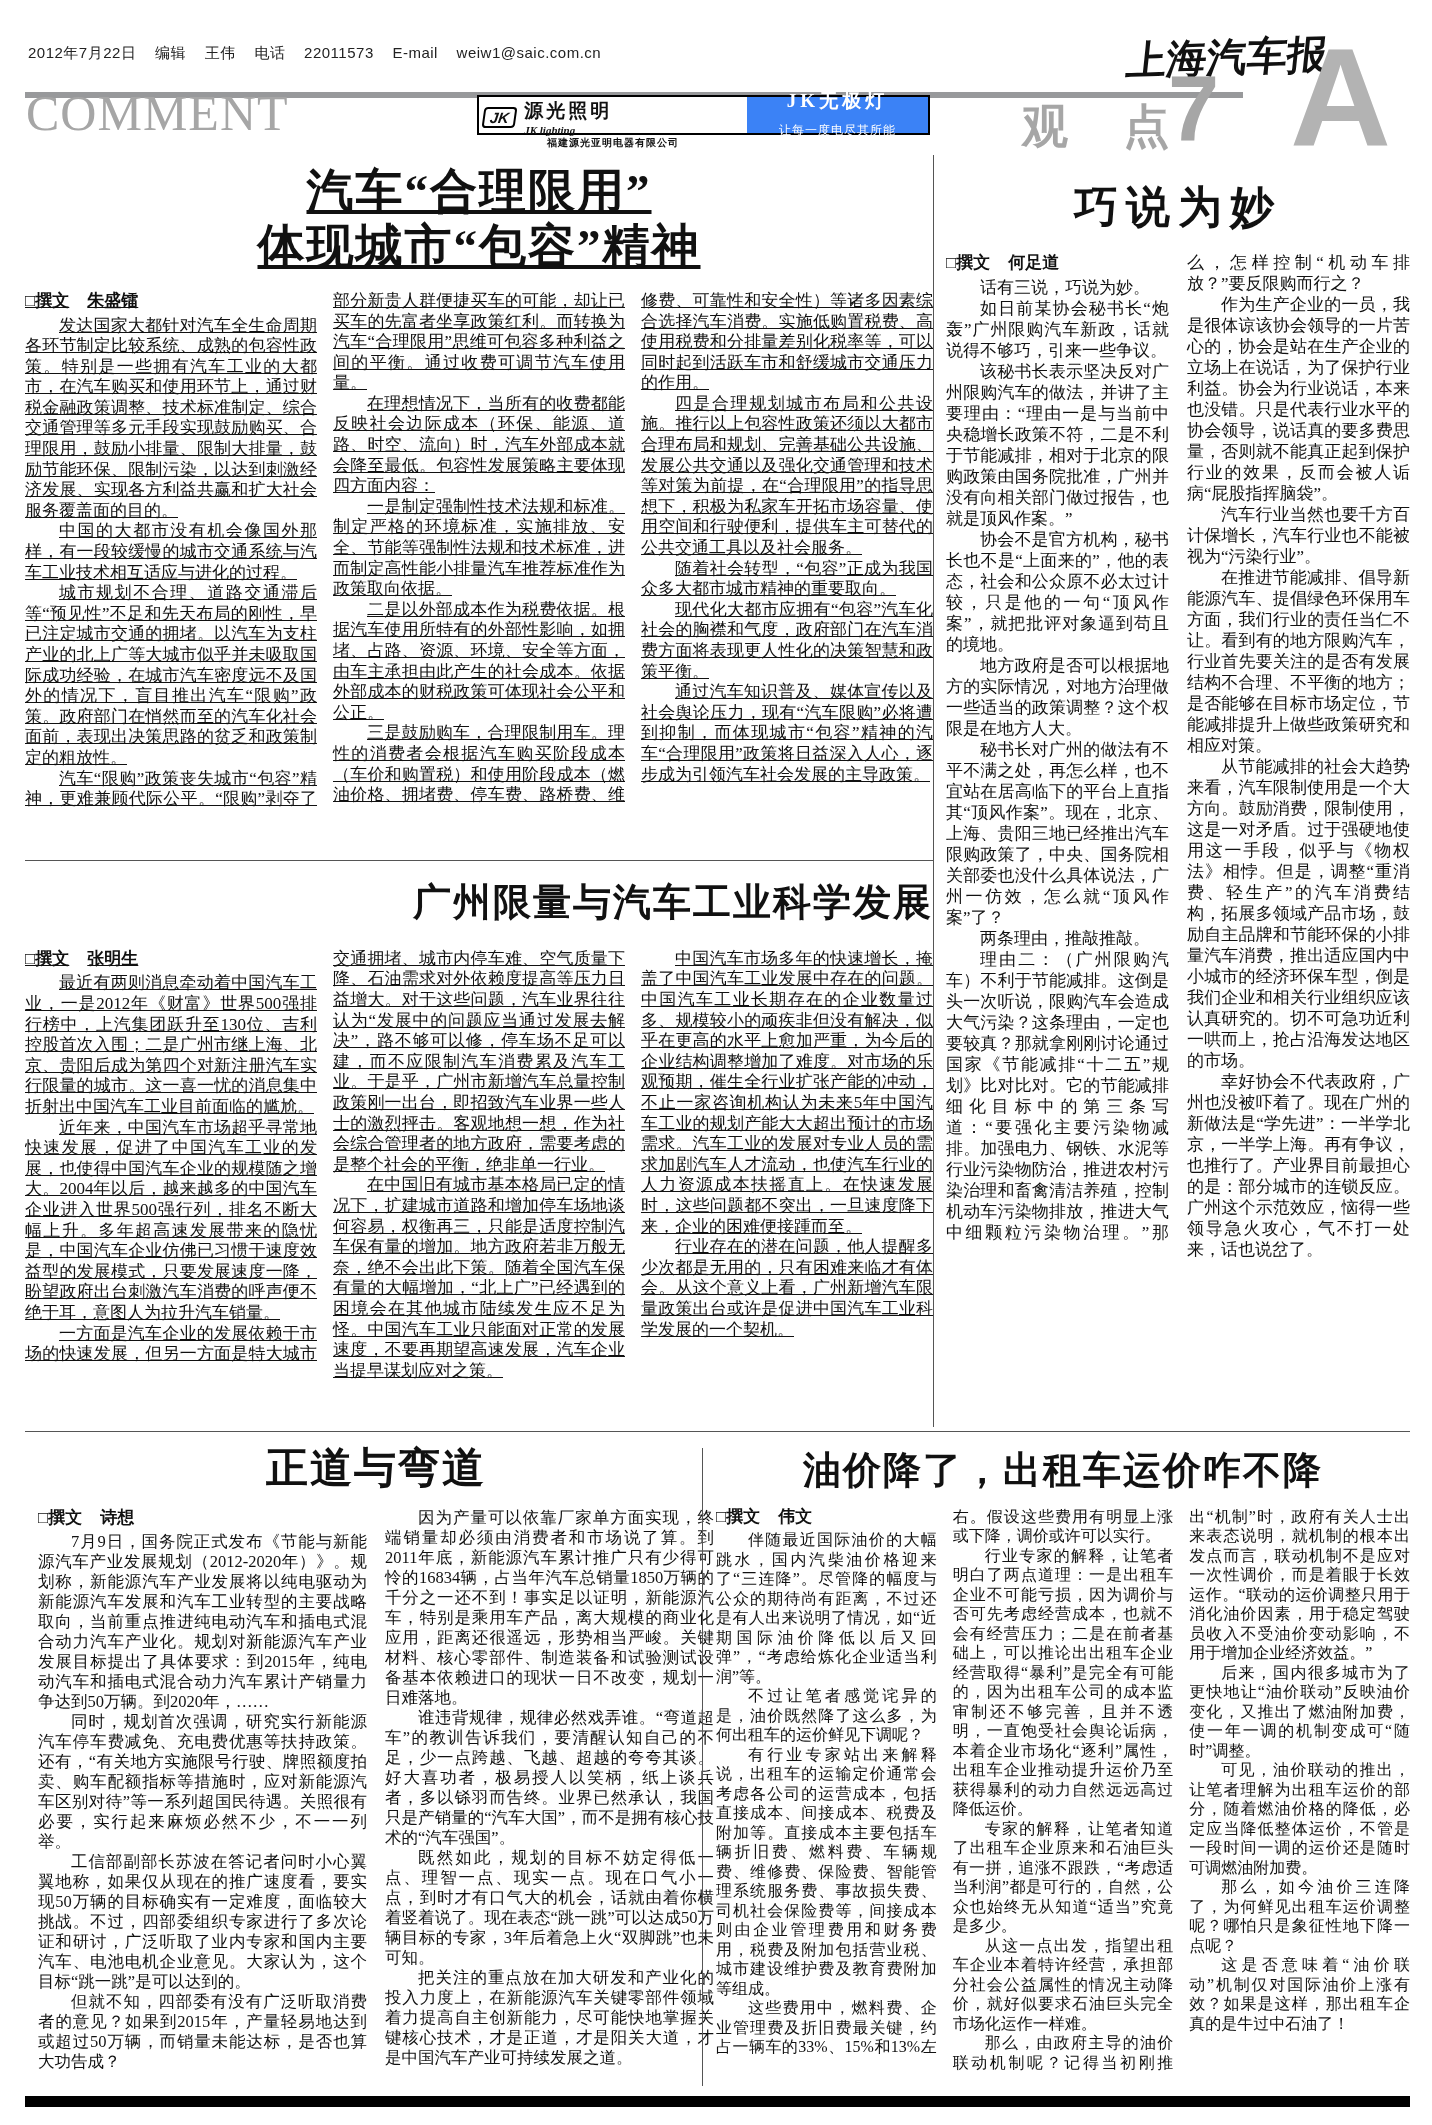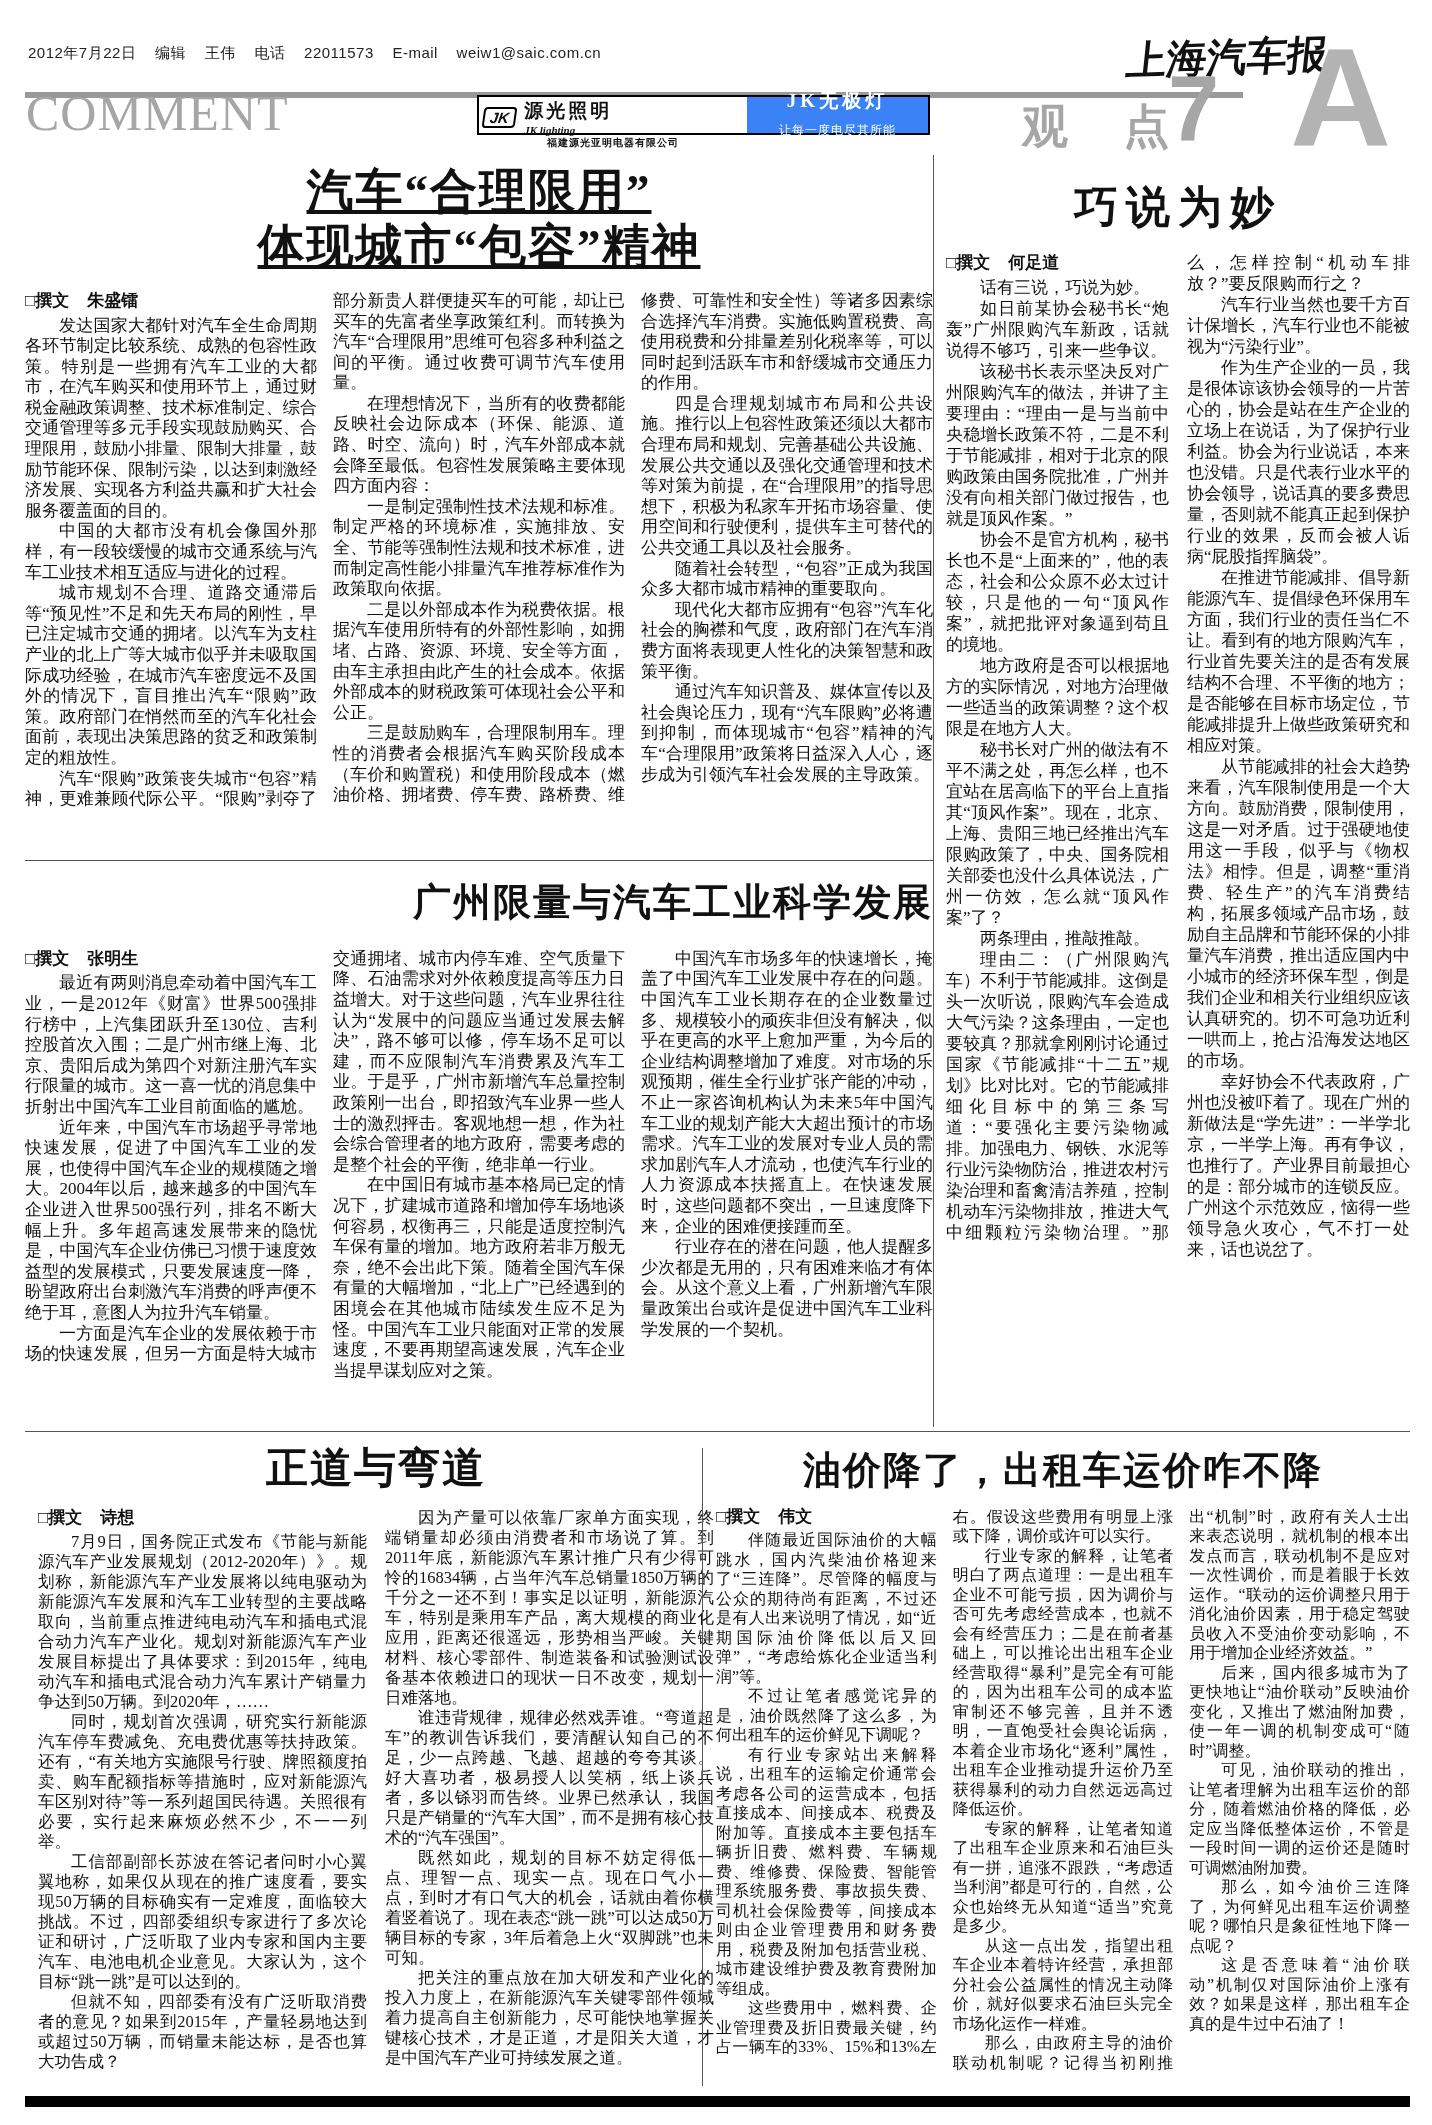--- a/index.html
+++ b/index.html
@@ -43,21 +43,21 @@
   .ad-product { font-size:19px; font-weight:bold; letter-spacing:4px; line-height:1.05; }
   .ad-slogan { font-size:12px; letter-spacing:1px;margin-top:11px; }
   
   .article { position:absolute; }
   .headline { text-align:center; font-weight:bold; line-height:1.18; letter-spacing:2px; }
   .byline { font-family:"Liberation Sans", sans-serif; font-weight:bold; font-size:17px;
     margin-bottom:4px; }
   .byline .author { margin-left:18px; }
   .body { text-align:justify; overflow:hidden; }
   .body p.para { text-indent:2em; }
-  .cols3 { column-count:3; column-gap:16px; }
+  .cols3 { column-count:3; column-gap:16px;text-decoration:underline; }
   .cols2 { column-count:2; column-gap:18px; }
   
   .a1 { left:25px; top:152px; width:908px; height:706px; }
   .a1 .headline { font-size:47px; margin:12px 0 16px 0;text-decoration:underline; }
   .a1 .body { height:532px; font-size:17px; line-height:20.6px; }
   
   .a2 { left:946px; top:150px; width:464px; height:1278px; }
   .a2 .headline { font-size:44px; letter-spacing:8px; margin:32px 0 18px 0; }
   .a2 .body { height:1150px; font-size:17px; line-height:21px; }
   
@@ -154,22 +154,22 @@
       </div>
       <div>
           <p class="para">话有三说，巧说为妙。</p>
           <p class="para">如日前某协会秘书长“炮轰”广州限购汽车新政，话就说得不够巧，引来一些争议。</p>
           <p class="para">该秘书长表示坚决反对广州限购汽车的做法，并讲了主要理由：“理由一是与当前中央稳增长政策不符，二是不利于节能减排，相对于北京的限购政策由国务院批准，广州并没有向相关部门做过报告，也就是顶风作案。”</p>
           <p class="para">协会不是官方机构，秘书长也不是“上面来的”，他的表态，社会和公众原不必太过计较，只是他的一句“顶风作案”，就把批评对象逼到苟且的境地。</p>
           <p class="para">地方政府是否可以根据地方的实际情况，对地方治理做一些适当的政策调整？这个权限是在地方人大。</p>
           <p class="para">秘书长对广州的做法有不平不满之处，再怎么样，也不宜站在居高临下的平台上直指其“顶风作案”。现在，北京、上海、贵阳三地已经推出汽车限购政策了，中央、国务院相关部委也没什么具体说法，广州一仿效，怎么就“顶风作案”了？</p>
           <p class="para">两条理由，推敲推敲。</p>
           <p class="para">理由二：（广州限购汽车）不利于节能减排。这倒是头一次听说，限购汽车会造成大气污染？这条理由，一定也要较真？那就拿刚刚讨论通过国家《节能减排“十二五”规划》比对比对。它的节能减排细化目标中的第三条写道：“要强化主要污染物减排。加强电力、钢铁、水泥等行业污染物防治，推进农村污染治理和畜禽清洁养殖，控制机动车污染物排放，推进大气中细颗粒污染物治理。”那么，怎样控制“机动车排放？”要反限购而行之？</p>
+          <p class="para">作为生产企业的一员，我是很体谅该协会领导的一片苦心的，协会是站在生产企业的立场上在说话，为了保护行业利益。协会为行业说话，本来也没错。只是代表行业水平的协会领导，说话真的要多费思量，否则就不能真正起到保护行业的效果，反而会被人诟病“屁股指挥脑袋”。</p>
           <p class="para">汽车行业当然也要千方百计保增长，汽车行业也不能被视为“污染行业”。</p>
-          <p class="para">作为生产企业的一员，我是很体谅该协会领导的一片苦心的，协会是站在生产企业的立场上在说话，为了保护行业利益。协会为行业说话，本来也没错。只是代表行业水平的协会领导，说话真的要多费思量，否则就不能真正起到保护行业的效果，反而会被人诟病“屁股指挥脑袋”。</p>
           <p class="para">在推进节能减排、倡导新能源汽车、提倡绿色环保用车方面，我们行业的责任当仁不让。看到有的地方限购汽车，行业首先要关注的是否有发展结构不合理、不平衡的地方；是否能够在目标市场定位，节能减排提升上做些政策研究和相应对策。</p>
           <p class="para">从节能减排的社会大趋势来看，汽车限制使用是一个大方向。鼓励消费，限制使用，这是一对矛盾。过于强硬地使用这一手段，似乎与《物权法》相悖。但是，调整“重消费、轻生产”的汽车消费结构，拓展多领域产品市场，鼓励自主品牌和节能环保的小排量汽车消费，推出适应国内中小城市的经济环保车型，倒是我们企业和相关行业组织应该认真研究的。切不可急功近利一哄而上，抢占沿海发达地区的市场。</p>
           <p class="para">幸好协会不代表政府，广州也没被吓着了。现在广州的新做法是“学先进”：一半学北京，一半学上海。再有争议，也推行了。产业界目前最担心的是：部分城市的连锁反应。广州这个示范效应，恼得一些领导急火攻心，气不打一处来，话也说岔了。</p>
         </div>
     </div>
   </div>
 
   <div class="article a3">
     <div class="headline">广州限量与汽车工业科学发展</div>
     <div class="body cols3">

